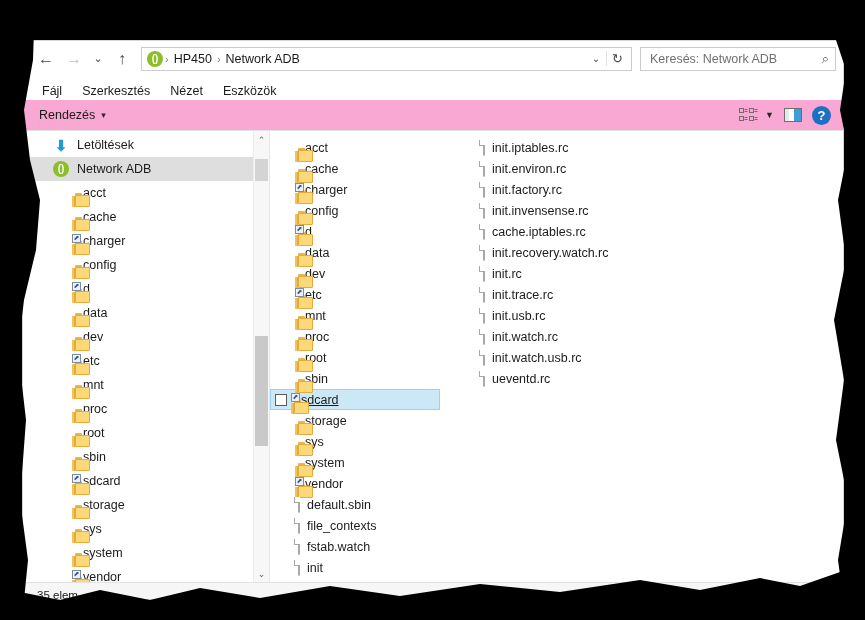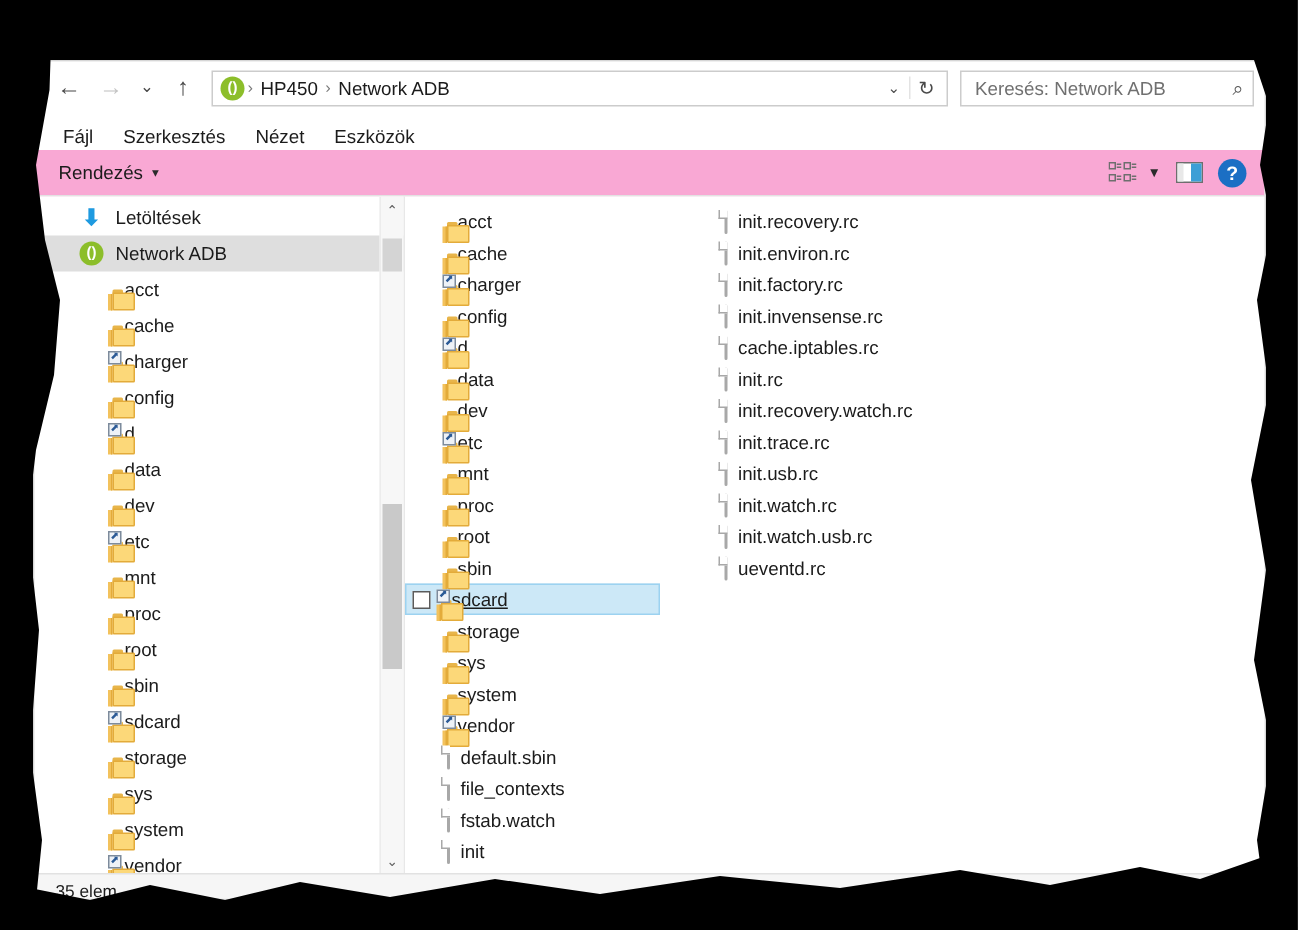--- a/index.html
+++ b/index.html
@@ -461,45 +461,45 @@
               <span class="fname">fstab.watch</span>
             </div>
             <div class="filerow">
               <span class="ico"><span class="doc"></span></span>
               <span class="fname">init</span>
             </div>
           </div>
         <div class="col col-b" id="colB">
             <div class="filerow">
               <span class="ico"><span class="doc"></span></span>
-              <span class="fname">init.recovery.rc</span>
+              <span class="fname">init.iptables.rc</span>
             </div>
             <div class="filerow">
               <span class="ico"><span class="doc"></span></span>
               <span class="fname">init.environ.rc</span>
             </div>
             <div class="filerow">
               <span class="ico"><span class="doc"></span></span>
               <span class="fname">init.factory.rc</span>
             </div>
             <div class="filerow">
               <span class="ico"><span class="doc"></span></span>
               <span class="fname">init.invensense.rc</span>
             </div>
             <div class="filerow">
               <span class="ico"><span class="doc"></span></span>
               <span class="fname">cache.iptables.rc</span>
             </div>
             <div class="filerow">
               <span class="ico"><span class="doc"></span></span>
+              <span class="fname">init.recovery.watch.rc</span>
+            </div>
+            <div class="filerow">
+              <span class="ico"><span class="doc"></span></span>
               <span class="fname">init.rc</span>
-            </div>
-            <div class="filerow">
-              <span class="ico"><span class="doc"></span></span>
-              <span class="fname">init.recovery.watch.rc</span>
             </div>
             <div class="filerow">
               <span class="ico"><span class="doc"></span></span>
               <span class="fname">init.trace.rc</span>
             </div>
             <div class="filerow">
               <span class="ico"><span class="doc"></span></span>
               <span class="fname">init.usb.rc</span>
             </div>
             <div class="filerow">

